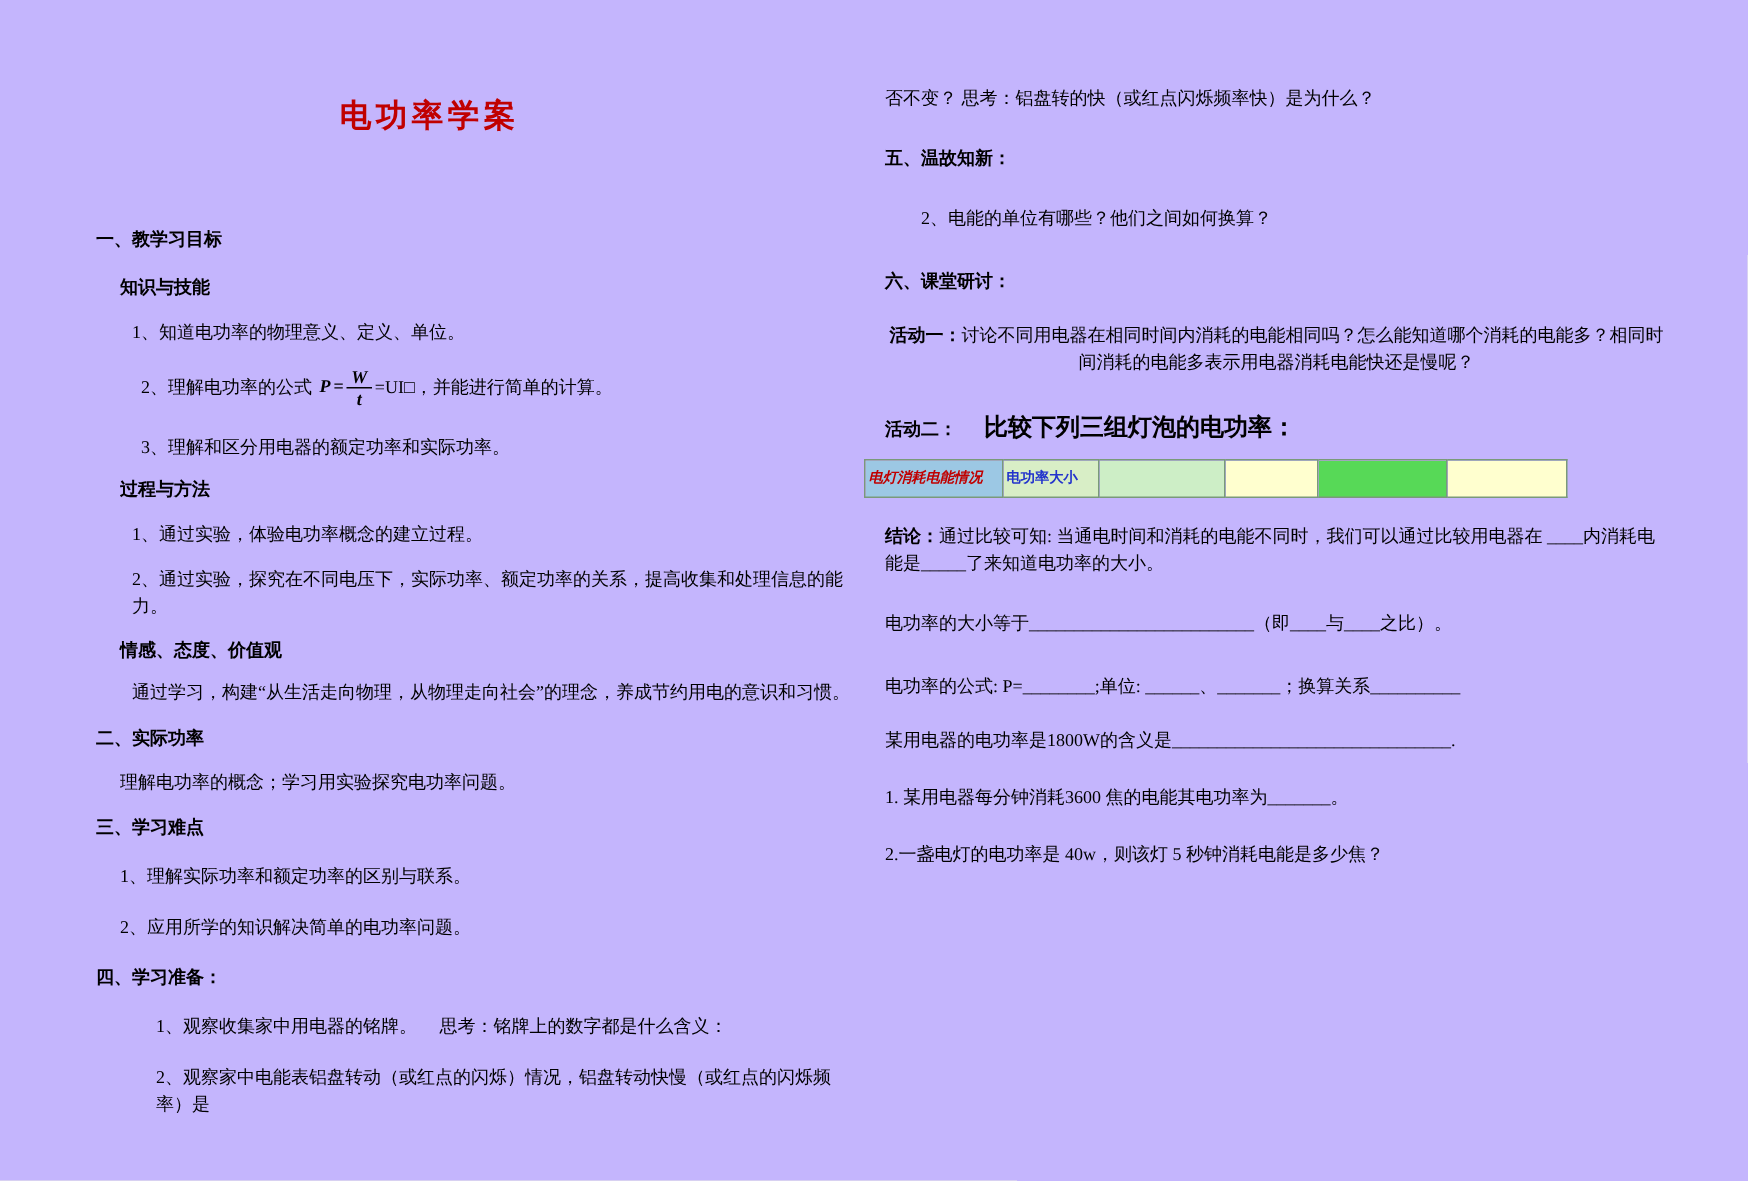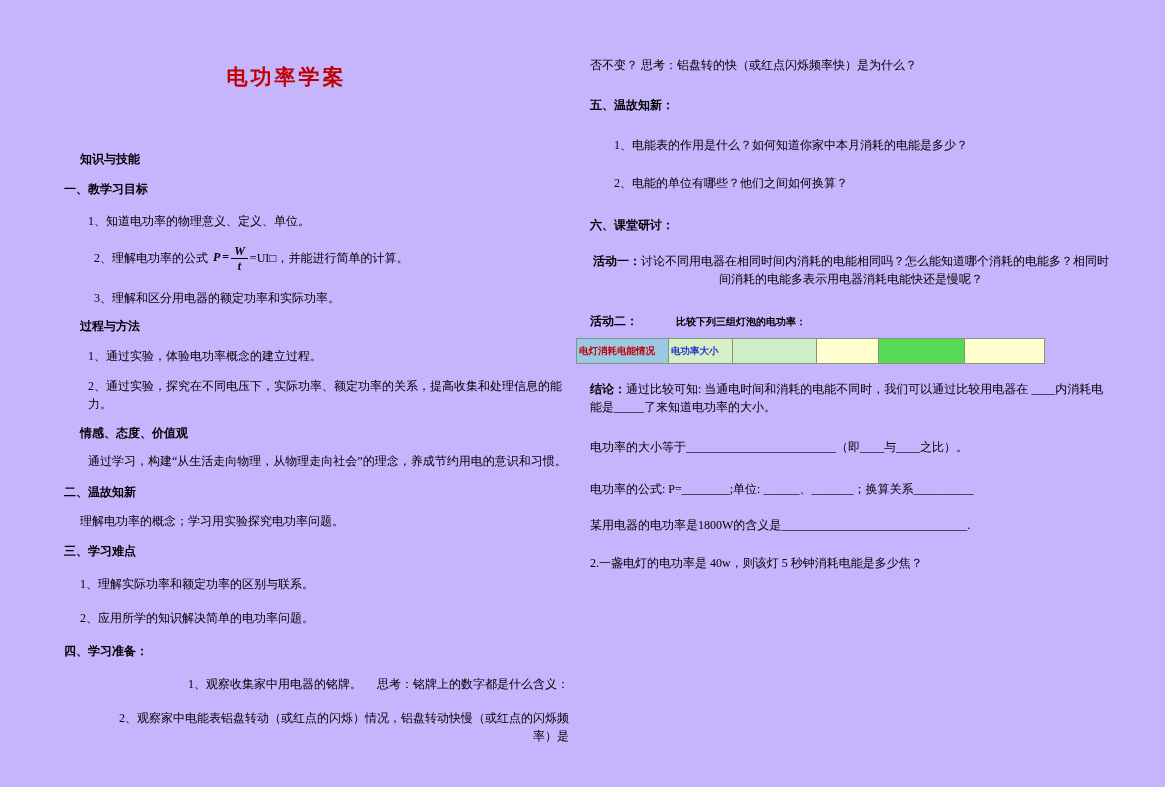--- a/index.html
+++ b/index.html
@@ -8,86 +8,85 @@
   .page { position:relative; width:1165px; height:787px; background:#c4b5fd; margin:0 auto; overflow:hidden; }
   .col { position:absolute; font-size:12px; line-height:1.5; }
   .col-left  { left:64px; top:56px; width:505px; }
   .col-right { left:590px; top:56px; width:522px; }
   p { margin:0 0 16px; }
   .bold { font-weight:bold; }
   .doc-title { font-size:21px; font-weight:bold; color:var(--title-red,#c00000); text-align:center; letter-spacing:3px; margin:6px 60px 56px 0; }
   .i1 { padding-left:16px; }
   .i2 { padding-left:24px; }
   .i3 { padding-left:30px; }
-  .i4 { padding-left:40px;text-align:right; }
+  .i4 { padding-left:40px; }
   
   .col-left .h-main  { margin-bottom:14px; }
   .col-left .h-sub   { margin-bottom:12px; }
   .mb10{margin-bottom:10px;} .mb11{margin-bottom:11px;} .mb12{margin-bottom:12px;}
   .mb13{margin-bottom:13px;} .mb15{margin-bottom:15px;}
   .mb16{margin-bottom:16px;} .mb18{margin-bottom:18px;margin-top:24px;} .mb19{margin-bottom:19px;}
   .mb20{margin-bottom:20px;} .mb22{margin-bottom:22px;} .mb24{margin-bottom:24px;text-align:center;}
   .mb8{margin-bottom:8px;}
   
   .frml { white-space:nowrap; font-weight:bold; }
   .pvar { font-style:italic; font-family:"Liberation Serif",serif; padding:0 2px; }
   .frac { display:inline-flex; flex-direction:column; text-align:center; vertical-align:middle; line-height:1.05; margin:0 2px; font-style:italic; }
   .frac .num { border-bottom:1px solid #000; padding:0 3px 1px; }
   .frac .den { padding-top:1px; }
   
-  .act2-text { margin-left:38px; font-weight:bold; font-size:10px; }
+  .act2-text { margin-left:18px; font-weight:bold; font-size:16px; }
   
   .power-table { border-collapse:collapse; table-layout:fixed; margin:2px 0 16px -14px; border:1px solid #5a7a5a; }
   .power-table td { border:1px solid #7a9a7a; height:25px; font-size:9.5px; font-weight:bold; padding:1px 2px; white-space:nowrap; overflow:hidden; vertical-align:middle; }
-  .c-blue   { background:var(--table-blue,#9cc8e4);        color:var(--table-red-text,#c00000); }
+  .c-blue   { background:var(--table-blue,#9cc8e4);        color:var(--table-red-text,#c00000);font-style:italic; }
   .c-pgreen { background:var(--table-palegreen,#d8eec6);   color:var(--blue-text,#2233cc); }
   .c-orange { background:var(--table-orange,#f5a54c);      color:var(--blue-text,#2233cc); }
   .c-lgreen { background:var(--table-lightgreen,#cdeec6);  color:var(--blue-text,#2233cc); }
   .c-bgreen { background:var(--table-brightgreen,#57d957); color:var(--red-text,#e00000); }
   .c-yellow { background:var(--table-paleyellow,#ffffcf); }
 </style>
 </head>
 <body>
 
 <div class="page">
 
   <div class="col col-left">
     <div class="doc-title">电功率学案</div>
 
+    <p class="bold h-main">一、教学习目标</p>
     <p class="bold i1 h-sub">知识与技能</p>
-    <p class="bold h-main">一、教学习目标</p>
     <p class="i2 mb15">1、知道电功率的物理意义、定义、单位。</p>
 
     <p class="i3 mb16">
       <span>2、理解电功率的公式 </span><span class="frml"><span class="pvar">P</span><span>=</span><span class="frac">
             <span class="num">W</span>
             <span class="den">t</span>
           </span></span><span>=UI□，并能进行简单的计算。</span>
     </p>
 
     <p class="i3 mb10">3、理解和区分用电器的额定功率和实际功率。</p>
     <p class="bold i1 mb12">过程与方法</p>
     <p class="i2 mb12">1、通过实验，体验电功率概念的建立过程。</p>
     <p class="i2 mb11">2、通过实验，探究在不同电压下，实际功率、额定功率的关系，提高收集和处理信息的能力。</p>
     <p class="bold i1 mb10">情感、态度、价值观</p>
     <p class="i2 mb13">通过学习，构建“从生活走向物理，从物理走向社会”的理念，养成节约用电的意识和习惯。</p>
-    <p class="bold mb11">二、温故知新</p>
+    <p class="bold mb11">二、实际功率</p>
     <p class="i1 mb12">理解电功率的概念；学习用实验探究电功率问题。</p>
     <p class="bold mb15">三、学习难点</p>
     <p class="i1 mb16">1、理解实际功率和额定功率的区别与联系。</p>
     <p class="i1 mb15">2、应用所学的知识解决简单的电功率问题。</p>
     <p class="bold mb15">四、学习准备：</p>
     <p class="i4 mb16">1、观察收集家中用电器的铭牌。　 思考：铭牌上的数字都是什么含义：</p>
     <p class="i4">2、观察家中电能表铝盘转动（或红点的闪烁）情况，铝盘转动快慢（或红点的闪烁频率）是</p>
   </div>
 
   <div class="col col-right">
     <p class="mb22">否不变？ 思考：铝盘转的快（或红点闪烁频率快）是为什么？</p>
     <p class="bold mb22">五、温故知新：</p>
-    <p class="i2 mb20">1、电能表的作用是什么？如何知道你家中本月消耗的电能是多少？</p>
     <p class="i2 mb19">2、电能的单位有哪些？他们之间如何换算？</p>
     <p class="bold mb18">六、课堂研讨：</p>
 
     <p class="mb24">
       <span class="bold">活动一：</span><span>讨论不同用电器在相同时间内消耗的电能相同吗？怎么能知道哪个消耗的电能多？相同时间消耗的电能多表示用电器消耗电能快还是慢呢？</span>
     </p>
 
     <p class="mb8">
       <span class="bold">活动二：</span><span class="act2-text">比较下列三组灯泡的电功率：</span>
     </p>
@@ -113,16 +112,17 @@
     </tbody>
       </table>
 
     <p class="mb22">
       <span class="bold">结论：</span><span>通过比较可知: 当通电时间和消耗的电能不同时，我们可以通过比较用电器在  ____内消耗电能是_____了来知道电功率的大小。</span>
     </p>
 
     <p class="mb16">电功率的大小等于_________________________（即____与____之比）。</p>
     <p class="mb18">电功率的公式: P=________;单位: ______、_______；换算关系__________</p>
     <p class="mb20">某用电器的电功率是1800W的含义是_______________________________.</p>
+    <p class="mb20">1. 某用电器每分钟消耗3600 焦的电能其电功率为_______。</p>
     <p>2.一盏电灯的电功率是 40w，则该灯 5 秒钟消耗电能是多少焦？</p>
   </div>
 
 </div>
 
 </body></html>

